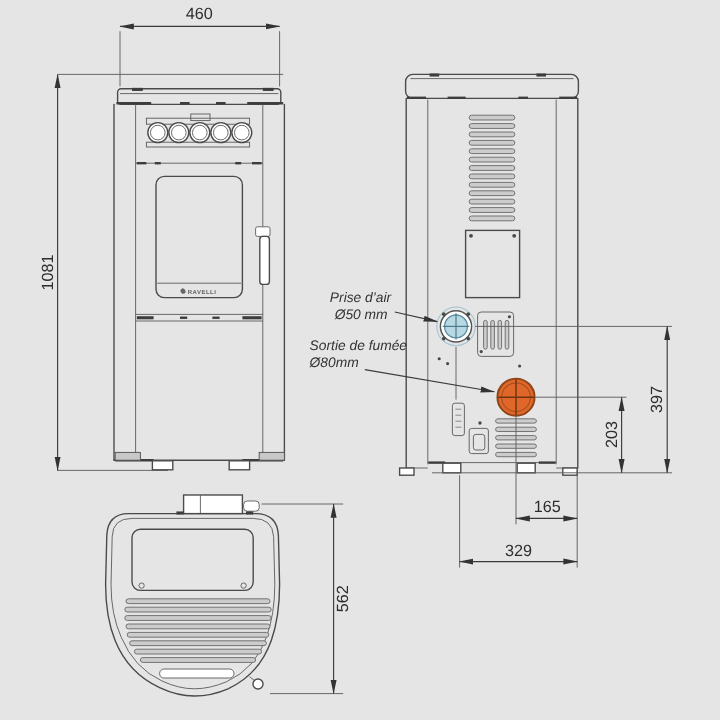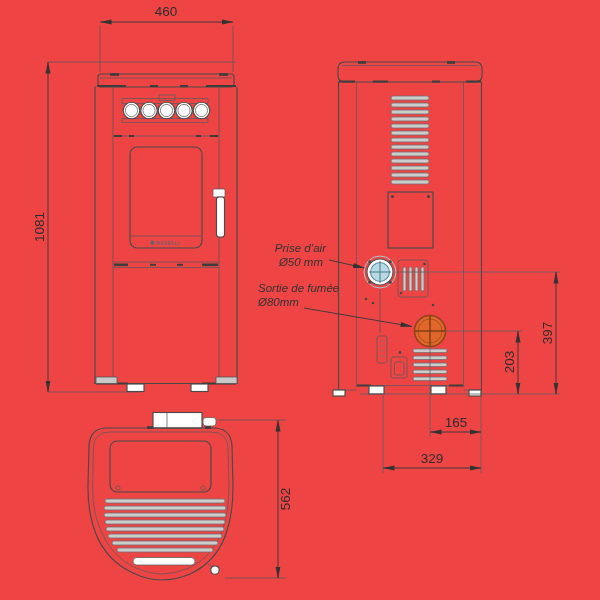--- a/index.html
+++ b/index.html
@@ -1,16 +1,16 @@
 <!DOCTYPE html>
 <html><head>
 <meta charset="utf-8">
 <style>
   html,body{margin:0;padding:0;background:#fff;}
-  #stage{position:relative;width:600px;height:600px;background:#ef4444;overflow:hidden;
+  #stage{position:relative;width:600px;height:600px;background:#e5e5e5;overflow:hidden;
          font-family:"Liberation Sans",sans-serif;}
   svg{display:block;}
   .ln  {stroke:#4a4a4a;fill:none;stroke-width:1.15;stroke-linecap:round;}
   .lnt {stroke:#5a5a5a;fill:none;stroke-width:0.75;}
   .dim {stroke:#3a3a3a;fill:none;stroke-width:0.95;}
   .ref {stroke:#606060;fill:none;stroke-width:0.8;}
   .dash{stroke:#3d3d3d;stroke-width:2.6;fill:none;}
   .dash2{stroke:#3d3d3d;stroke-width:2.0;fill:none;}
   .white{fill:#ffffff;}
   .slat{fill:#cccccc;stroke:#6e6e6e;stroke-width:0.8;}

